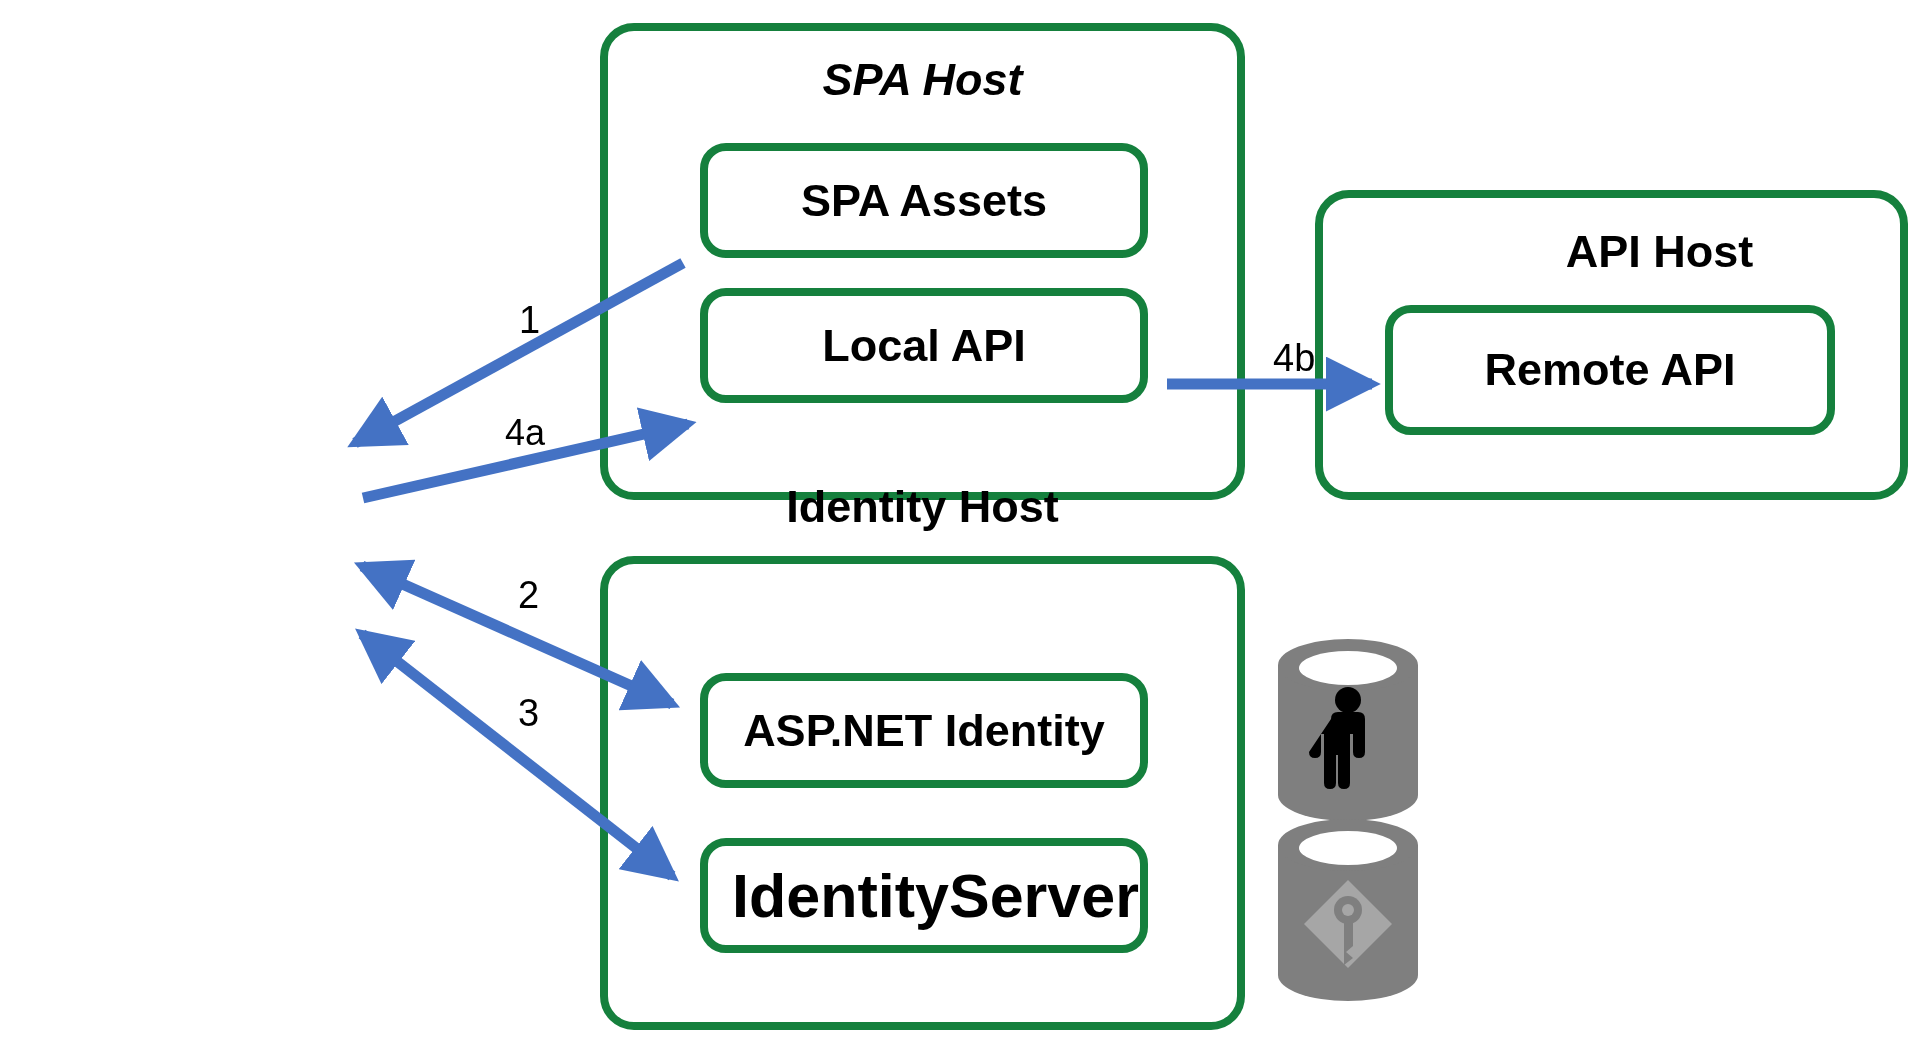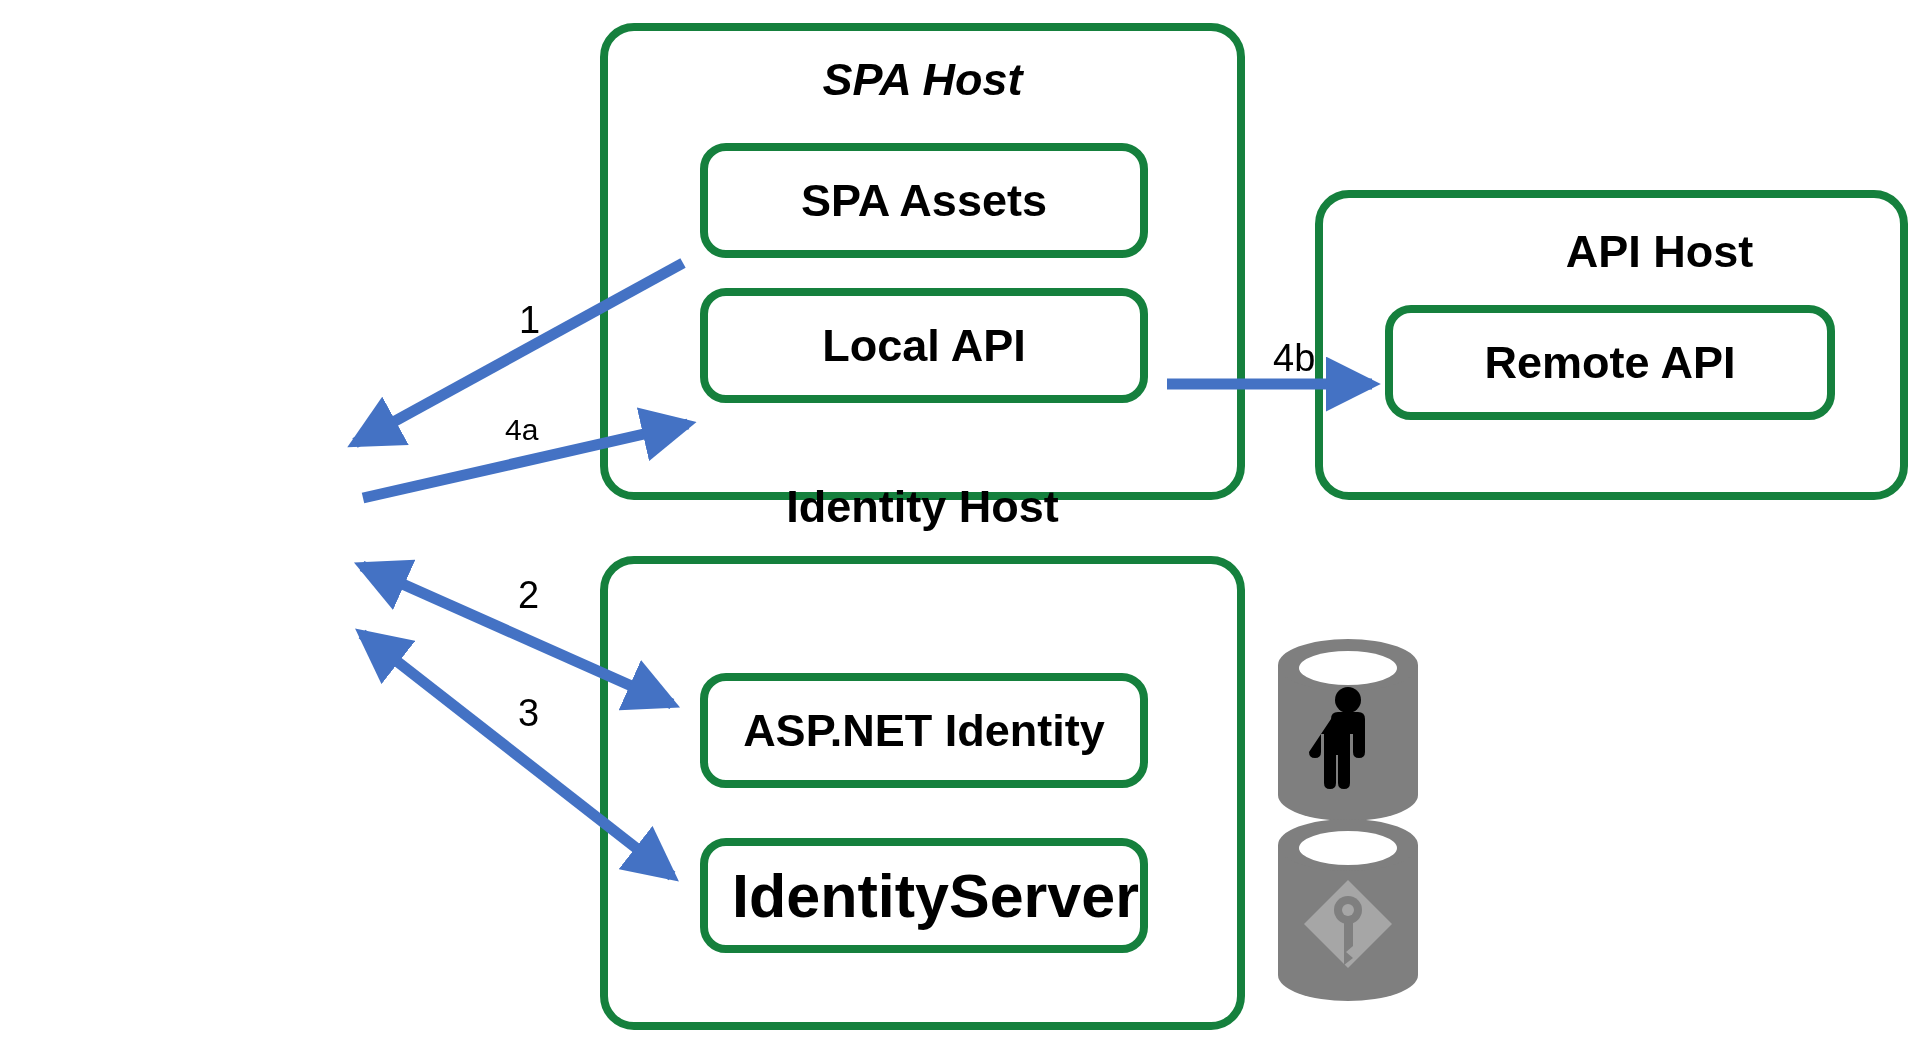--- a/index.html
+++ b/index.html
@@ -91,21 +91,21 @@
   </div>
 
   <div class="box inner" style="left:700px; top:288px; width:448px; height:115px;">
     <div class="box-label" style="font-size:45px;">Local API</div>
   </div>
 
   <div class="box" style="left:1315px; top:190px; width:593px; height:310px;">
   </div>
   <div class="host-title" style="left:1315px; top:228px; width:593px; font-size:45px;padding-left:48px;">API Host</div>
 
-  <div class="box inner" style="left:1385px; top:305px; width:450px; height:115px;">
+  <div class="box inner" style="left:1385px; top:305px; width:450px; height:130px;">
     <div class="box-label" style="font-size:45px;">Remote API</div>
   </div>
 
   <div class="box" style="left:600px; top:556px; width:645px; height:474px;">
   </div>
   <div class="host-title" style="left:600px; top:482px; width:645px; font-size:45px; top:483px;">Identity Host</div>
 
   <div class="box inner" style="left:700px; top:673px; width:448px; height:115px;">
     <div class="box-label" style="font-size:45px;">ASP.NET Identity</div>
   </div>
@@ -160,21 +160,21 @@
     <line x1="1167" y1="384" x2="1372" y2="384" stroke="#4472C4" stroke-width="11" marker-end="url(#ah)"></line>
 
     <line x1="362" y1="566" x2="672" y2="704" stroke="#4472C4" stroke-width="11" marker-end="url(#ah)" marker-start="url(#ah-start)"></line>
 
     <line x1="362" y1="634" x2="672" y2="876" stroke="#4472C4" stroke-width="11" marker-end="url(#ah)" marker-start="url(#ah-start)"></line>
   </svg>
 
   <div class="lbl-layer">
     <div class="edge-label" style="left:519px; top:301px; font-size:38px;">1</div>
 
-    <div class="edge-label" style="left:505px; top:415px; font-size:30px;">4a</div>
+    <div class="edge-label" style="left:505px; top:415px; font-size:36px;">4a</div>
 
     <div class="edge-label" style="left:1273px; top:339px; font-size:38px;">4b</div>
 
     <div class="edge-label" style="left:518px; top:576px; font-size:38px;">2</div>
 
     <div class="edge-label" style="left:518px; top:694px; font-size:38px;">3</div>
   </div>
 
 </div>
 

